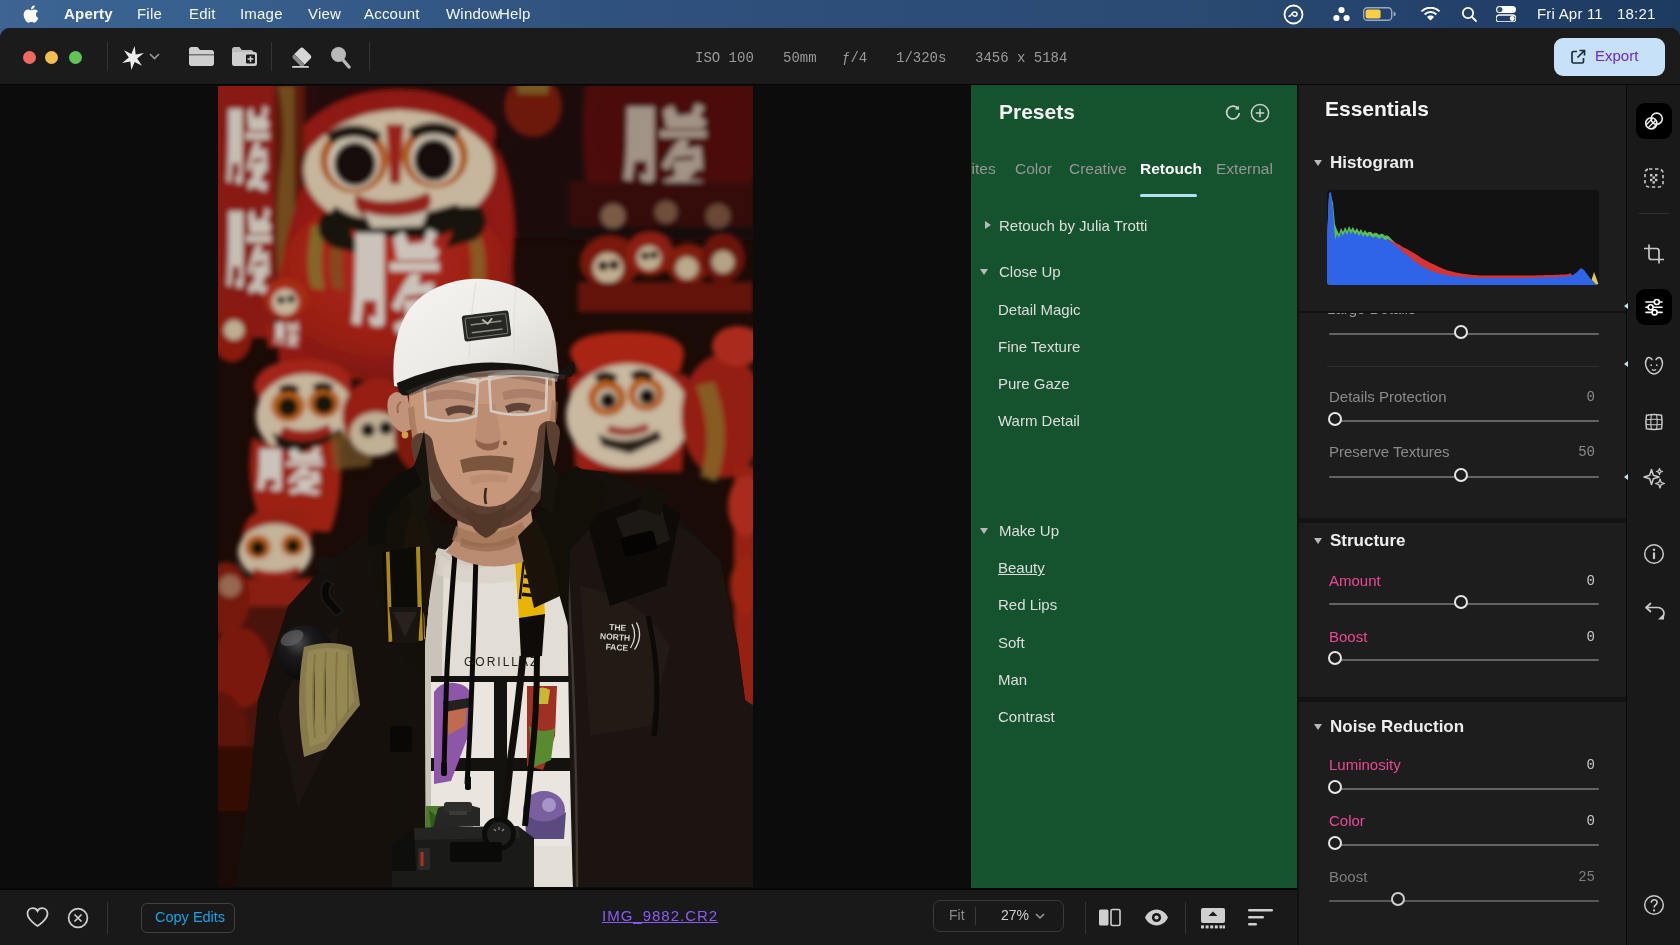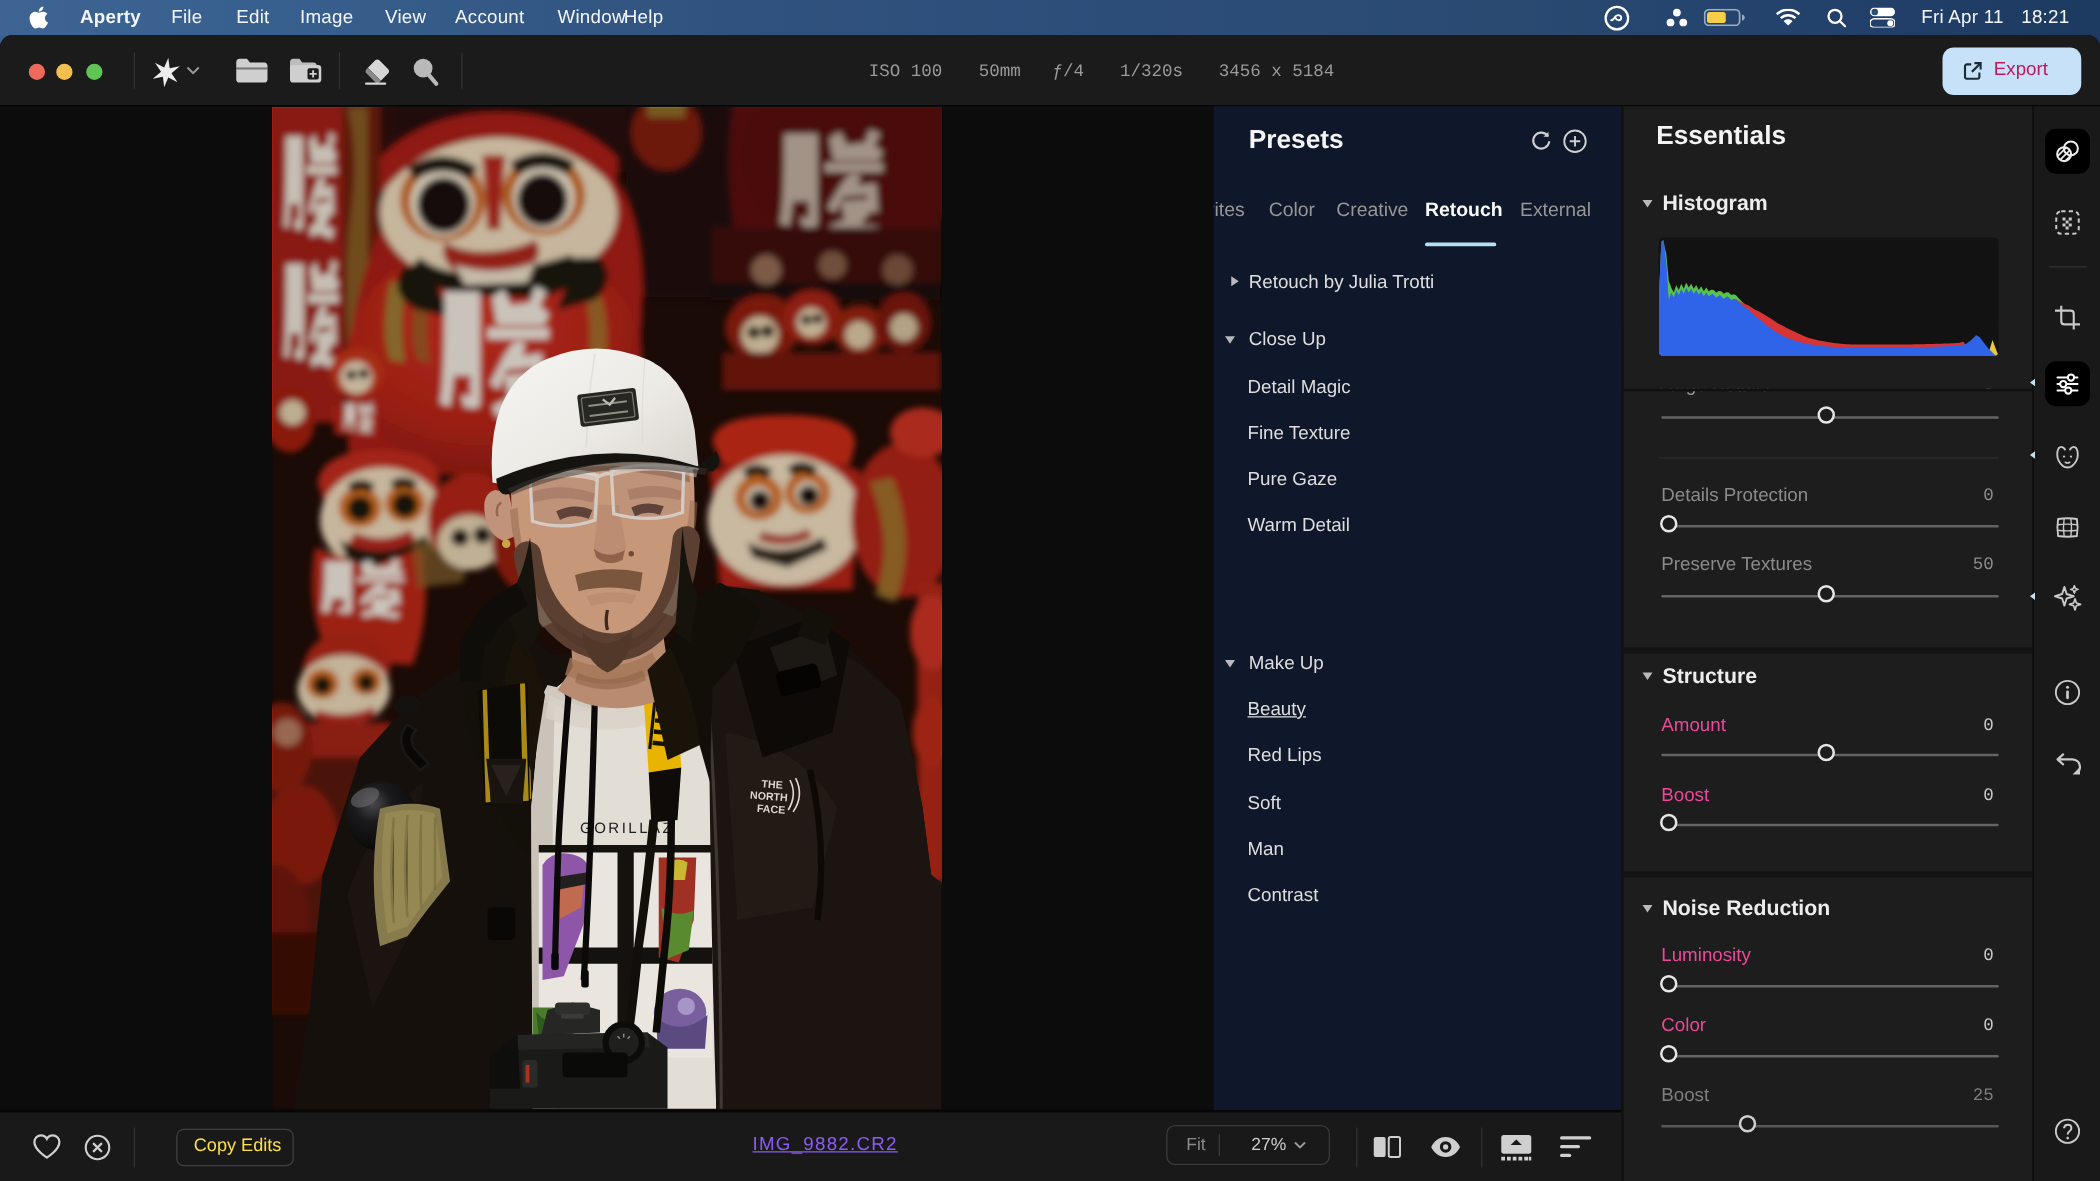--- a/index.html
+++ b/index.html
@@ -13,21 +13,21 @@
   
   #window { left:0; top:28px; width:1680px; height:917px; background:#0c0c0c;
     border-radius:10px 10px 0 0; overflow:hidden; }
   #toolbar { left:0; top:0; width:1680px; height:57px; background:#1b1b1b; border-bottom:1px solid #060606;}
   .tbdiv { position:absolute; top:14px; width:1px; height:29px; background:#333; }
   .mono { font-family:"Liberation Mono", monospace; }
   .tl { position:absolute; top:22.5px; width:13px; height:13px; border-radius:50%; }
   
   #canvas { left:0; top:57px; width:971px; height:803px; background:#0c0c0c; }
   
-  #presets { left:971px; top:57px; width:326px; height:803px; background:#0f172a; overflow:hidden; }
+  #presets { left:971px; top:57px; width:326px; height:803px; background:#14532d; overflow:hidden; }
   #presets .item { position:absolute; left:27px; color:#dedede; font-size:15px; }
   .tri-r { position:absolute; width:0; height:0; border-left:6px solid #b9b9b9; border-top:4.5px solid transparent; border-bottom:4.5px solid transparent; }
   .tri-d { position:absolute; width:0; height:0; border-top:6px solid #b9b9b9; border-left:4.5px solid transparent; border-right:4.5px solid transparent; }
   
   #ess { left:1297px; top:57px; width:329px; height:860px; background:#1d1d1d; border-left:2px solid #101010; overflow:hidden; }
   #ess .lbl { position:absolute; left:30px; font-size:15px; color:#ec4899; }
   #ess .val { position:absolute; right:31px; font-size:14px; color:#c9c9c9; font-family:"Liberation Mono",monospace; }
   .track { position:absolute; left:30px; width:270px; height:2px; background:#646464; border-radius:1px; }
   .knob { position:absolute; width:14px; height:14px; border:2px solid #e6e6e6; border-radius:50%; background:#1d1d1d; }
   .sect-gap { position:absolute; left:0; width:329px; height:5px; background:#131313; }
@@ -126,21 +126,21 @@
     <span class="abs mono" style="left:695px;top:21.5px;font-size:14px;color:#9a9a9a;">ISO 100</span>
     <span class="abs mono" style="left:783px;top:21.5px;font-size:14px;color:#9a9a9a;">50mm</span>
     <span class="abs mono" style="left:842px;top:21.5px;font-size:14px;color:#9a9a9a;">ƒ/4</span>
     <span class="abs mono" style="left:896px;top:21.5px;font-size:14px;color:#9a9a9a;">1/320s</span>
     <span class="abs mono" style="left:975px;top:21.5px;font-size:14px;color:#9a9a9a;">3456 x 5184</span>
     <div class="abs" style="left:1554px;top:10px;width:111px;height:38px;background:#c7e2f8;border-radius:9px;">
       <svg class="abs" style="left:15px;top:10px" width="18" height="18" viewBox="0 0 18 18">
         <path d="M8 3.5H4.6C3.7 3.5 3 4.2 3 5.1v8.3c0 .9.7 1.6 1.6 1.6h8.3c.9 0 1.6-.7 1.6-1.6V10" fill="none" stroke="#1d2b38" stroke-width="1.7"></path>
         <path d="M10.5 2.5H15.5V7.5M15 3L8.5 9.5" fill="none" stroke="#1d2b38" stroke-width="1.7"></path>
       </svg>
-      <span class="abs" style="left:41px;top:9px;font-size:15px;color:#be185d;font-weight:400;">Export</span>
+      <span class="abs" style="left:41px;top:9px;font-size:15px;color:#6d28d9;font-weight:400;">Export</span>
     </div>
   </div>
 
   <div id="canvas" class="abs"></div>
   <div class="abs" id="photo" style="left:218px;top:58px;width:535px;height:801px;">
   <svg width="535" height="801" viewBox="0 0 535 801">
     <defs>
       <filter id="b1" x="-20%" y="-20%" width="140%" height="140%">
             <feGaussianBlur stdDeviation="1.5"></feGaussianBlur>
           </filter>
@@ -686,21 +686,21 @@
   <div id="bottom" class="abs">
     <svg class="abs" style="left:26px;top:17px" width="23" height="21" viewBox="0 0 23 21">
       <path d="M11.5 19S1.5 13 1.5 6.6C1.5 3.5 3.9 1.2 6.8 1.2c2 0 3.8 1.1 4.7 2.8.9-1.7 2.7-2.8 4.7-2.8 2.9 0 5.3 2.3 5.3 5.4C21.5 13 11.5 19 11.5 19z" fill="none" stroke="#cfcfcf" stroke-width="1.8"></path>
     </svg>
     <svg class="abs" style="left:67px;top:17px" width="22" height="22" viewBox="0 0 22 22">
       <circle cx="11" cy="11" r="9.4" fill="none" stroke="#cfcfcf" stroke-width="1.7"></circle>
       <path d="M7.5 7.5l7 7M14.5 7.5l-7 7" stroke="#cfcfcf" stroke-width="1.7"></path>
     </svg>
     <div class="abs" style="left:107px;top:12px;width:1px;height:32px;background:#333;"></div>
     <div class="abs" style="left:141px;top:13px;width:94px;height:30px;border:1px solid #404040;border-radius:6px;">
-      <span class="abs" style="left:13px;top:5px;font-size:14.5px;color:#fde047;">Copy Edits</span>
+      <span class="abs" style="left:13px;top:5px;font-size:14.5px;color:#0ea5e9;">Copy Edits</span>
     </div>
     <span class="abs" style="left:602px;top:17px;font-size:15px;color:#8b5cf6;letter-spacing:1px;text-decoration:underline;">IMG_9882.CR2</span>
     <div class="abs" style="left:933px;top:10px;width:131px;height:32px;border:1px solid #3a3a3a;border-radius:7px;">
       <span class="abs" style="left:15px;top:6px;font-size:14px;color:#8a8a8a;">Fit</span>
       <div class="abs" style="left:41px;top:6px;width:1px;height:18px;background:#3a3a3a;"></div>
       <span class="abs" style="left:67px;top:6px;font-size:14px;color:#cfcfcf;">27%</span>
       <svg class="abs" style="left:101px;top:12px" width="10" height="7" viewBox="0 0 10 7">
           <path d="M1 1l4 4 4-4" fill="none" stroke="#9a9a9a" stroke-width="1.5"></path>
         </svg>
     </div>

